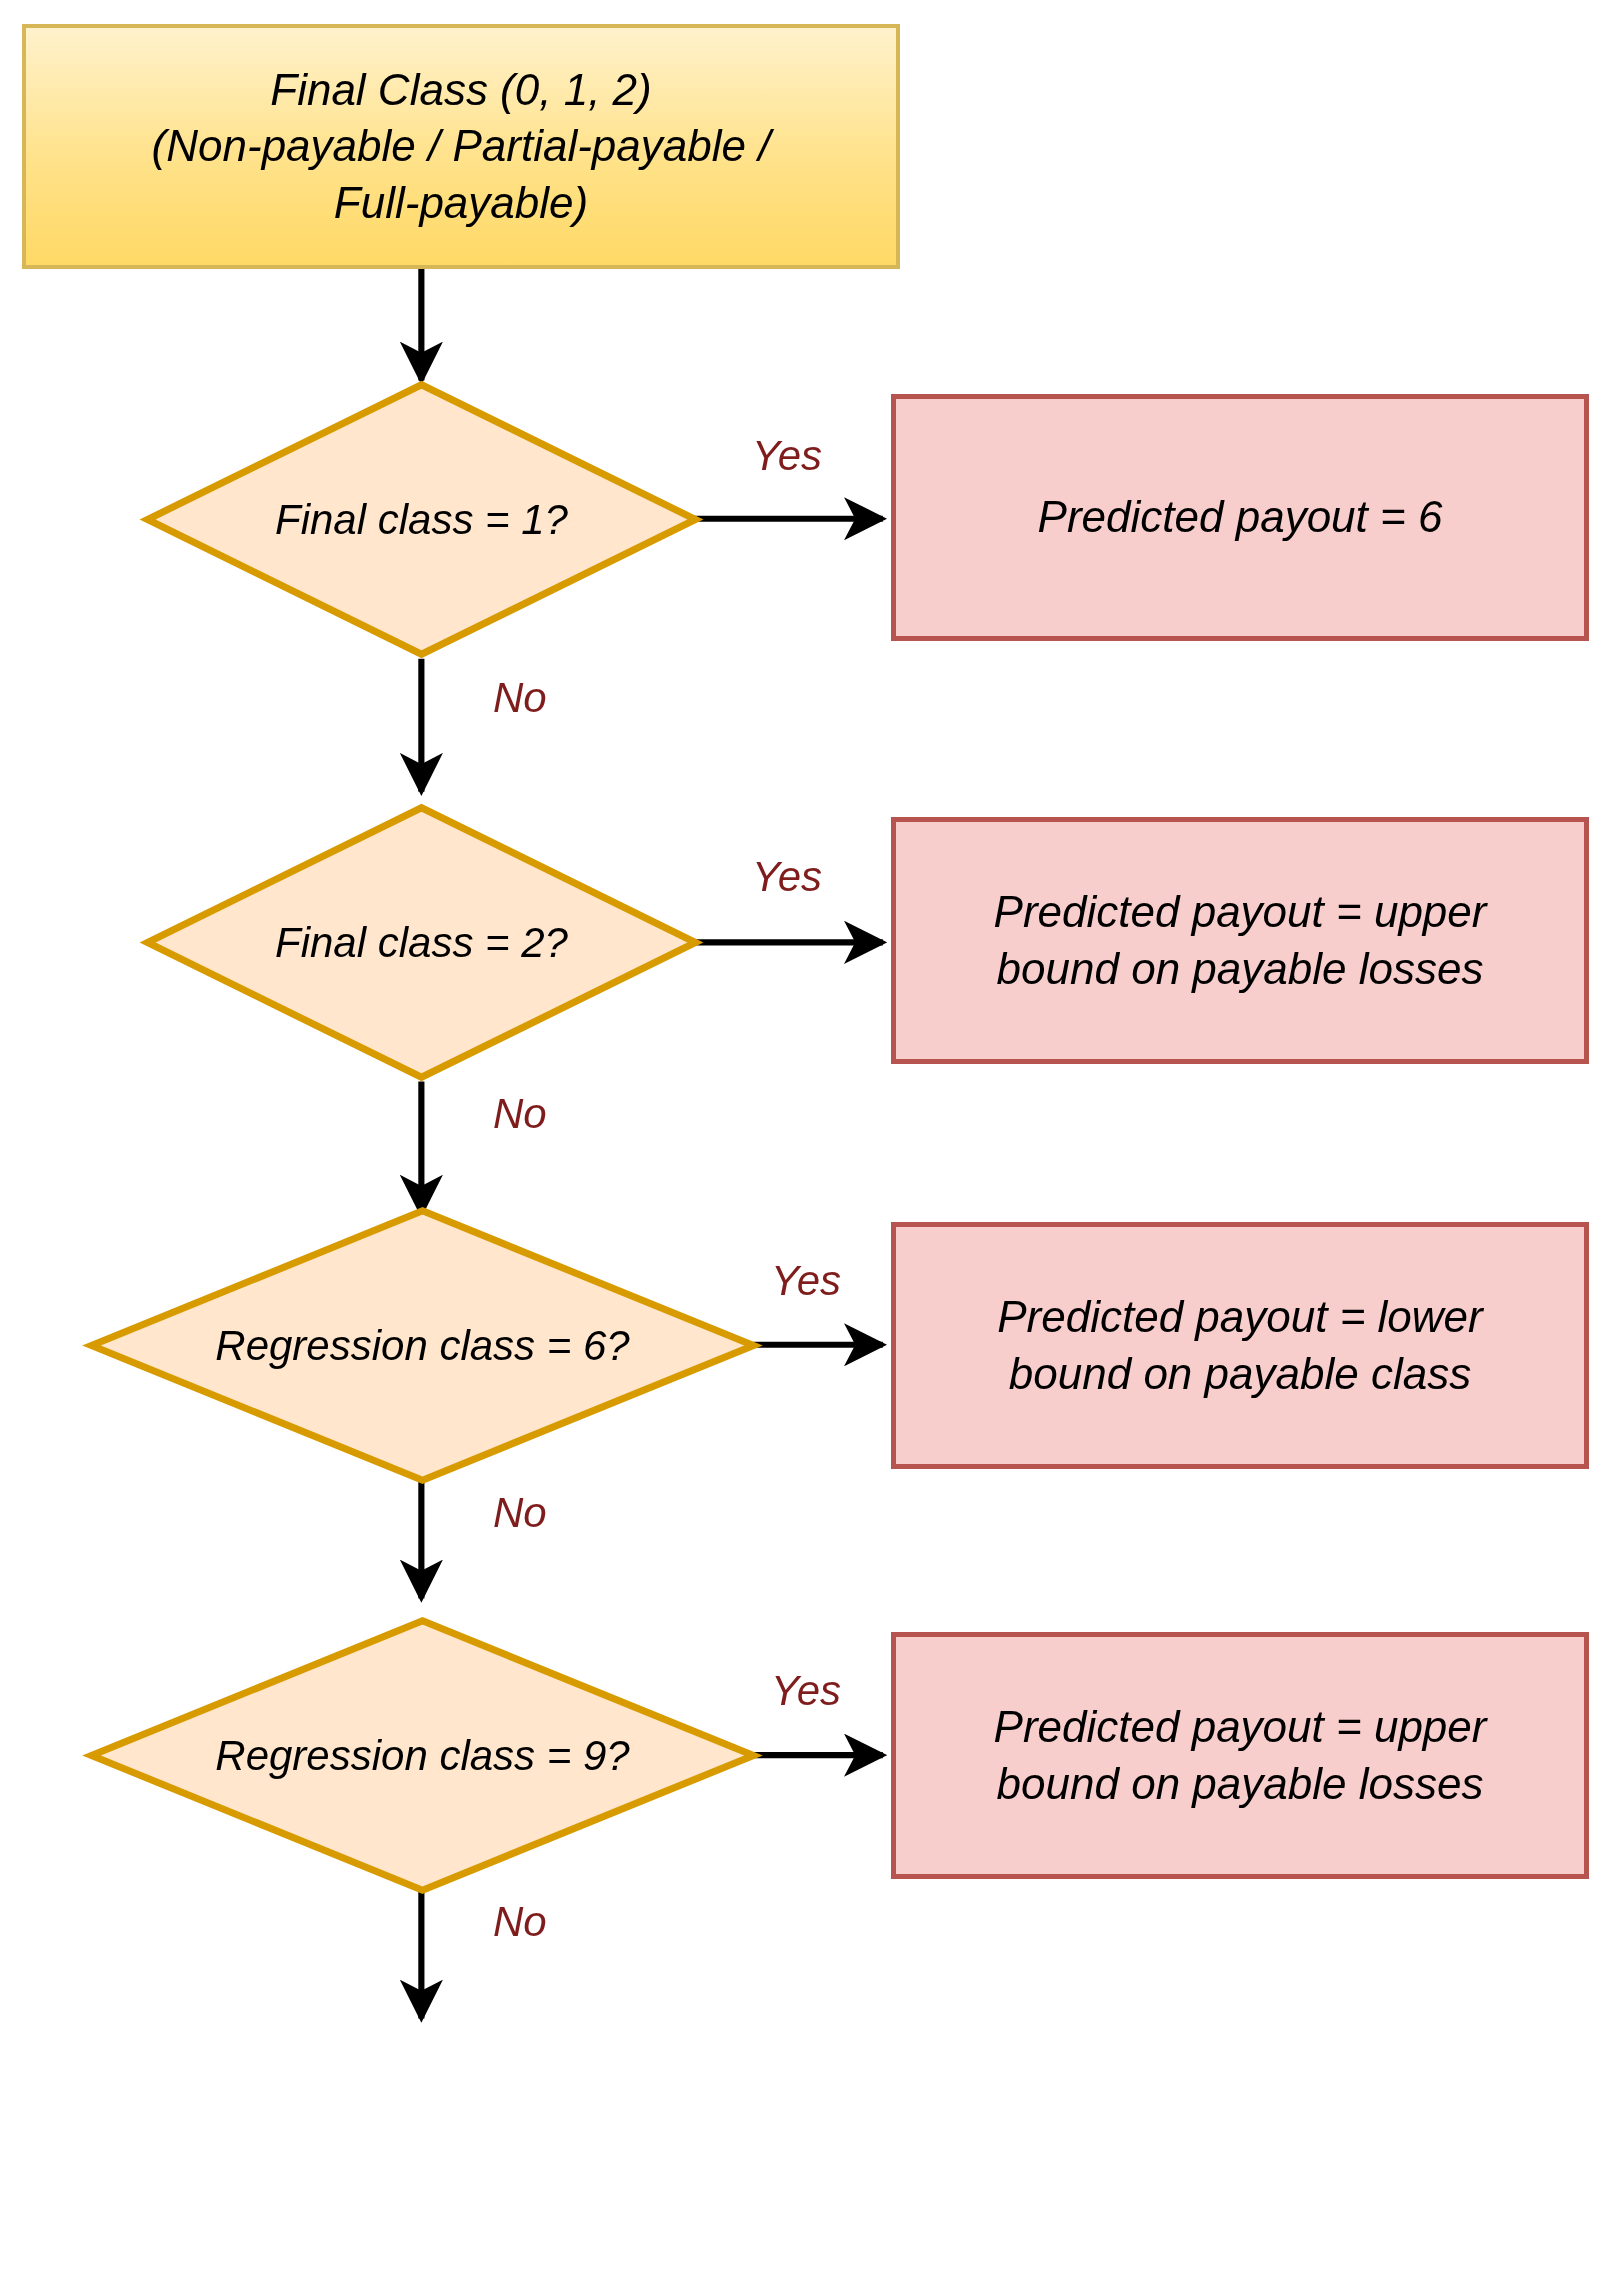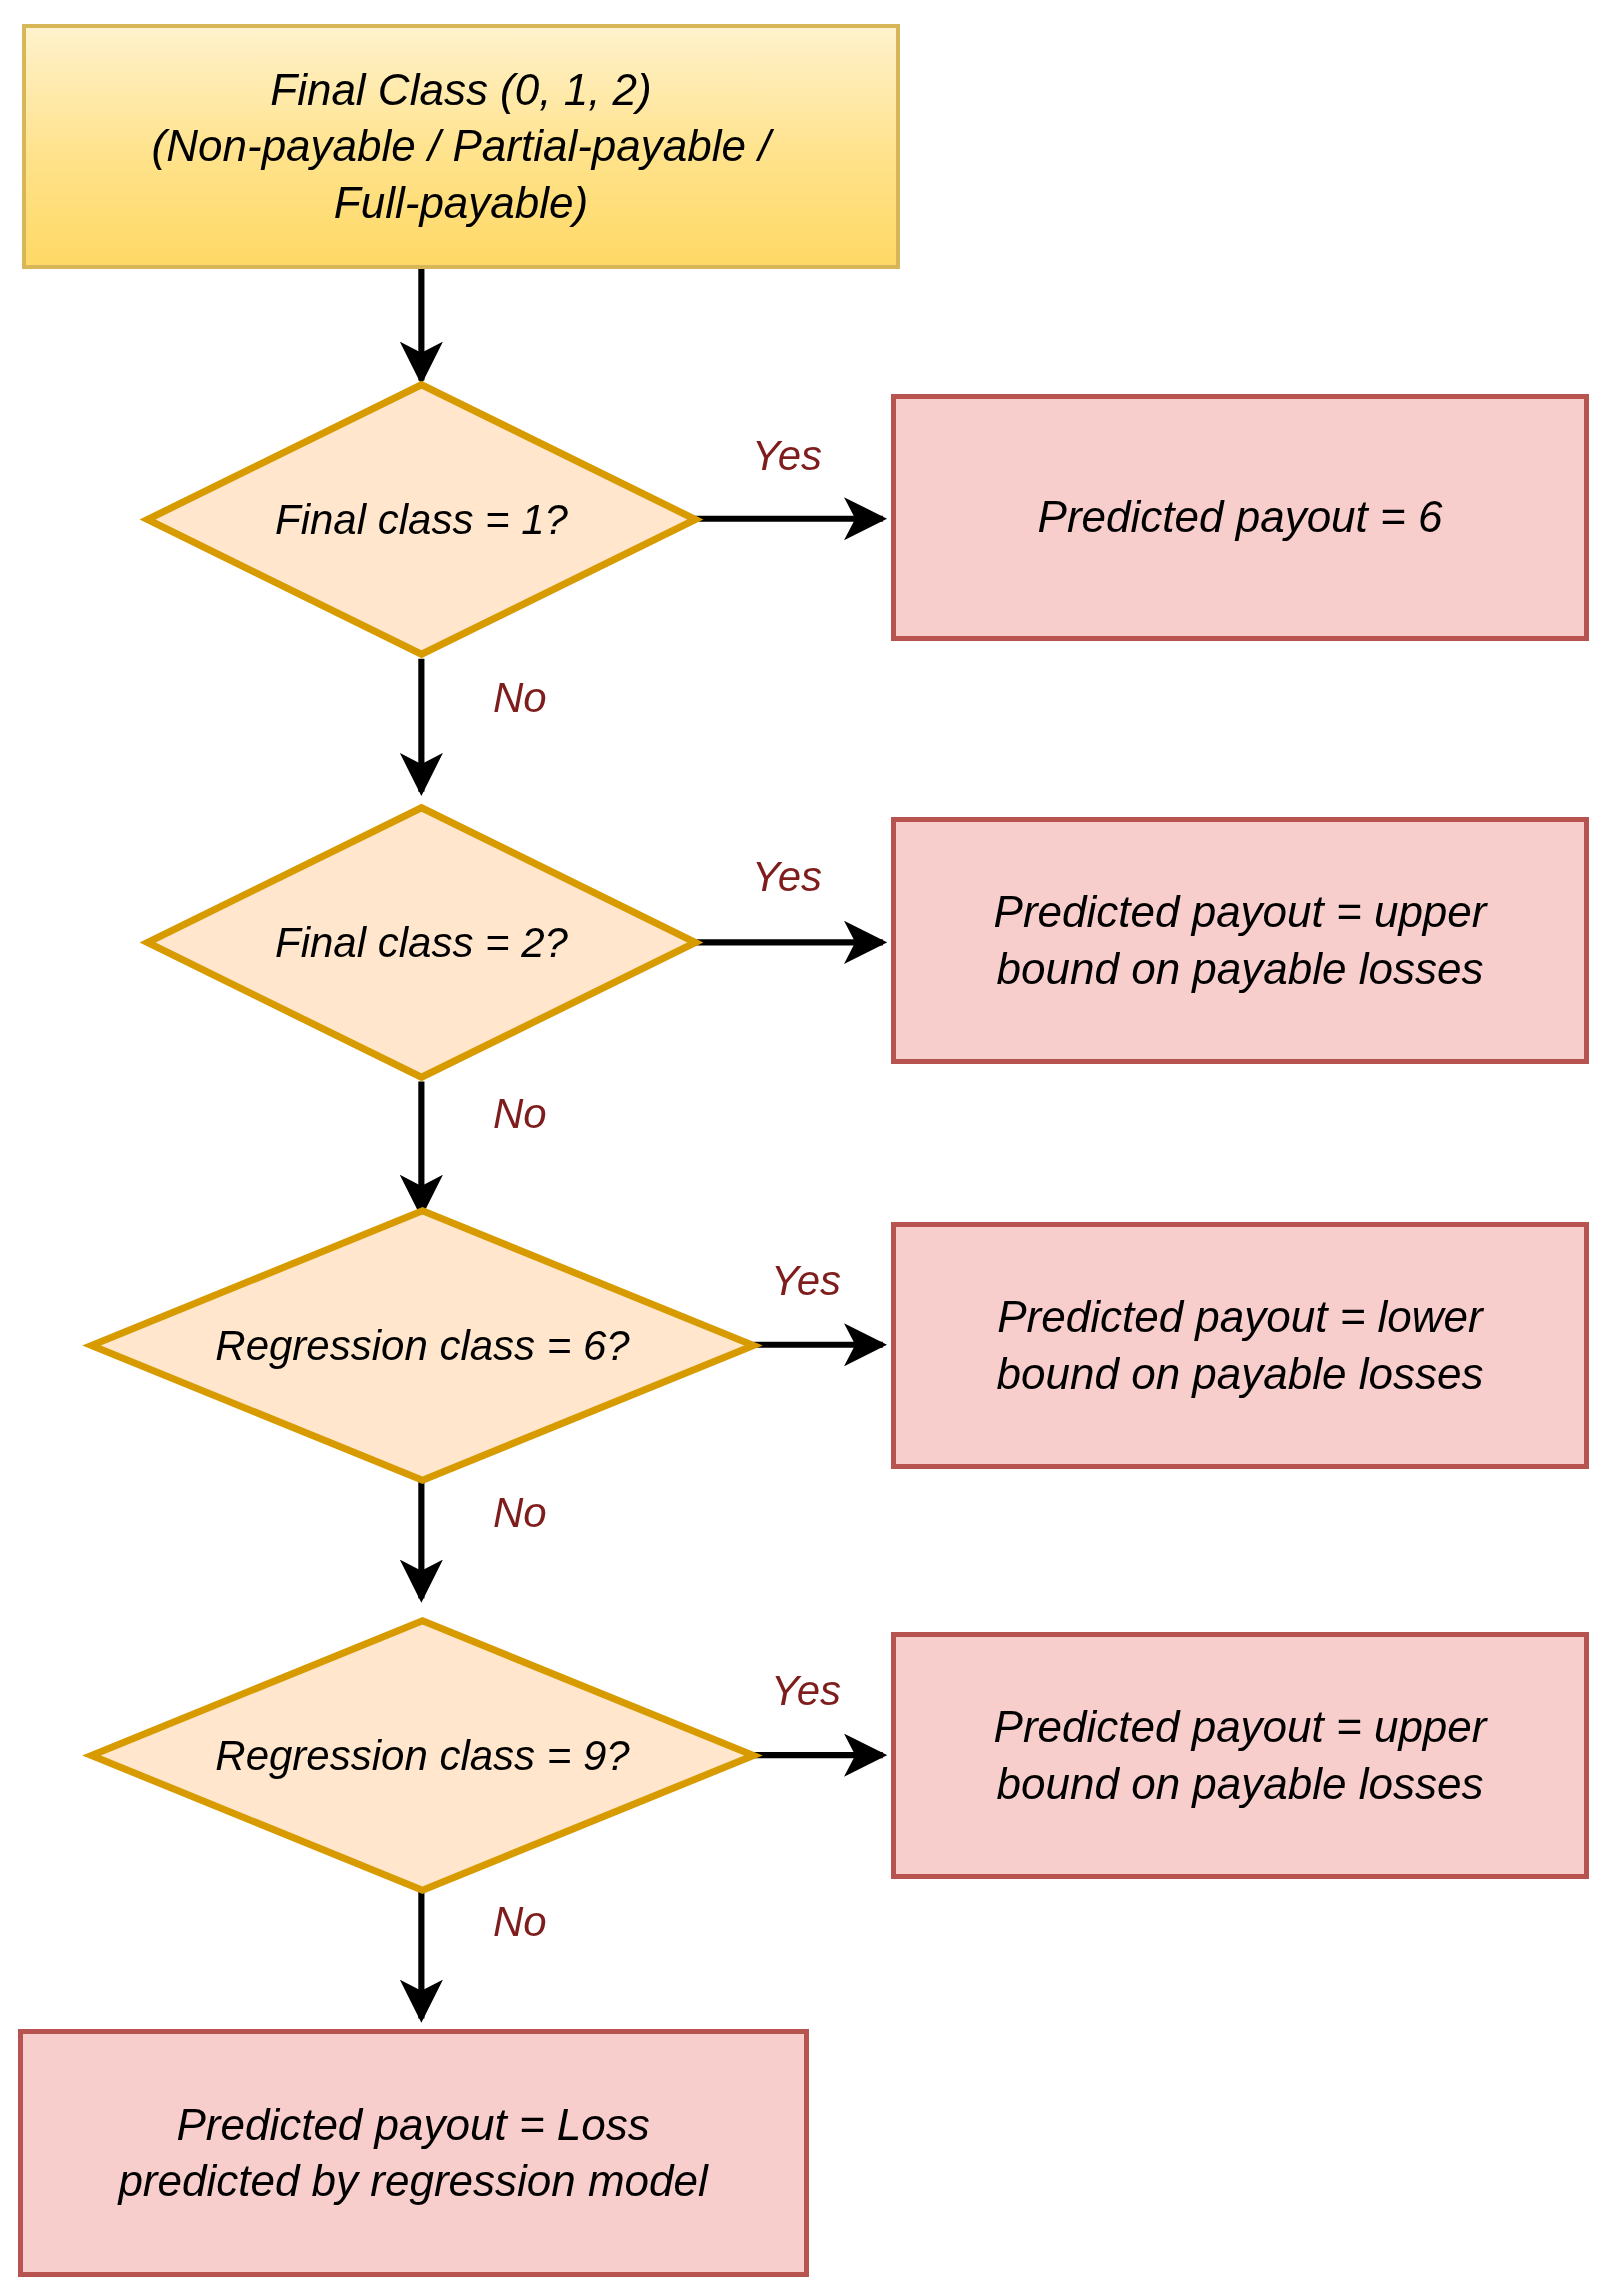--- a/index.html
+++ b/index.html
@@ -142,27 +142,25 @@
     </svg>
     <div class="diamond-label">Regression class = 9?</div>
   </div>
 
   <div class="node out-node" style="left:891px; top:394px; width:698px; height:247px;">Predicted payout = 6</div>
 
   <div class="node out-node" style="left:891px; top:817px; width:698px; height:247px;">Predicted payout = upper
 bound on payable losses</div>
 
   <div class="node out-node" style="left:891px; top:1222px; width:698px; height:247px;">Predicted payout = lower
-bound on payable losses</div>
+bound on payable class</div>
 
   <div class="node out-node" style="left:891px; top:1632px; width:698px; height:247px;">Predicted payout = upper
 bound on payable losses</div>
 
-  <div class="node out-node" style="left:17.6px; top:2029px; width:791px; height:248px;">Predicted payout = Loss
-predicted by regression model</div>
 
   <div class="edge-label" style="left:752px; top:432px;">Yes</div>
   <div class="edge-label" style="left:493px; top:674px;">No</div>
 
   <div class="edge-label" style="left:752px; top:853px;">Yes</div>
   <div class="edge-label" style="left:493px; top:1090px;">No</div>
 
   <div class="edge-label" style="left:771px; top:1257px;">Yes</div>
   <div class="edge-label" style="left:493px; top:1489px;">No</div>
 

